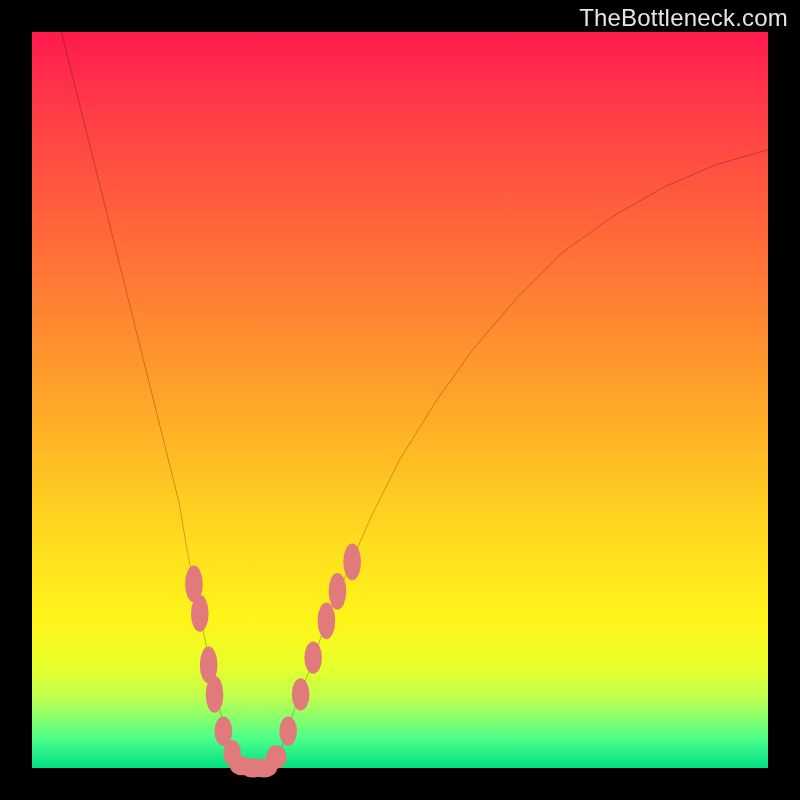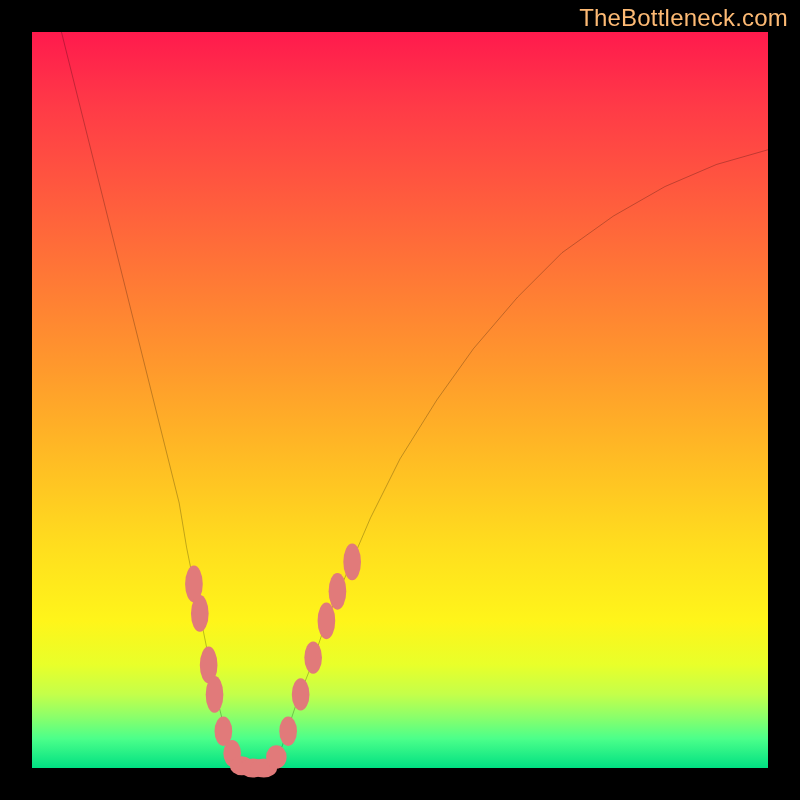--- a/index.html
+++ b/index.html
@@ -14,21 +14,21 @@
   .frame {
     position: relative;
     width: 800px;
     height: 800px;
     background: #000;
   }
   .watermark {
     position: absolute;
     top: 4px;
     right: 12px;
-    color: #fdba74;
+    color: #e5e5e5;
     font-size: 24px;
     font-weight: 500;
     letter-spacing: 0.2px;
     z-index: 10;
   }
   .plot {
     position: absolute;
     left: 32px;
     top: 32px;
     width: 736px;

